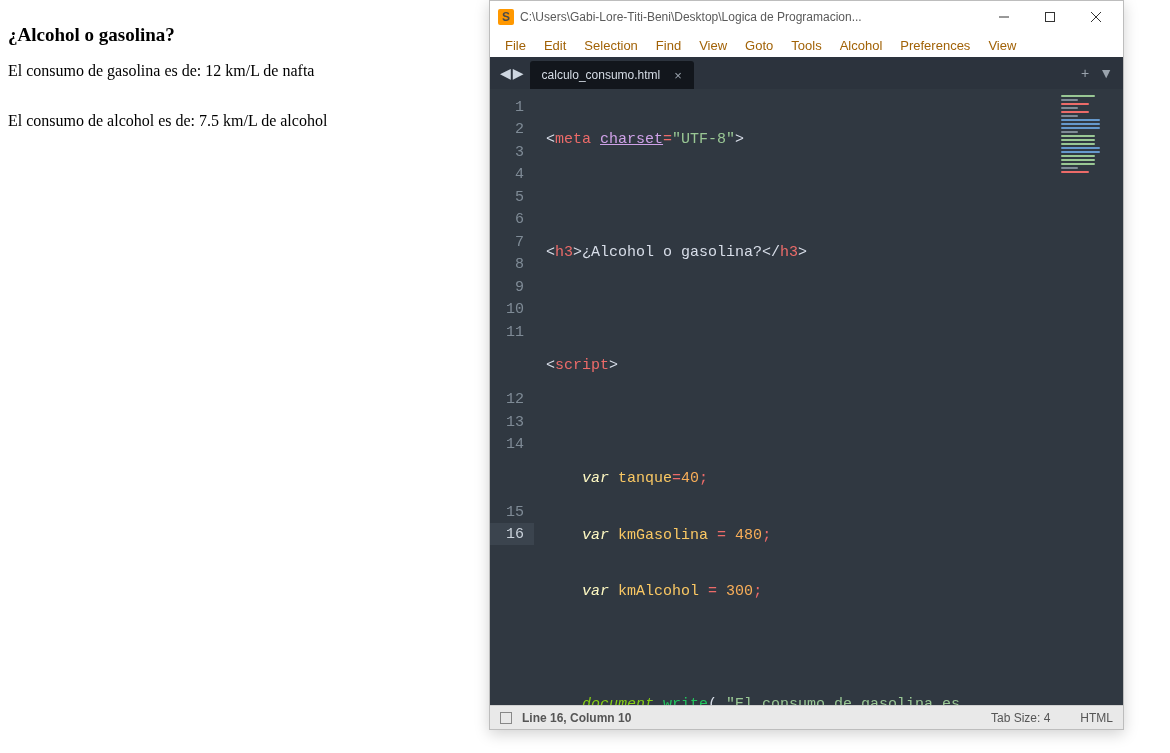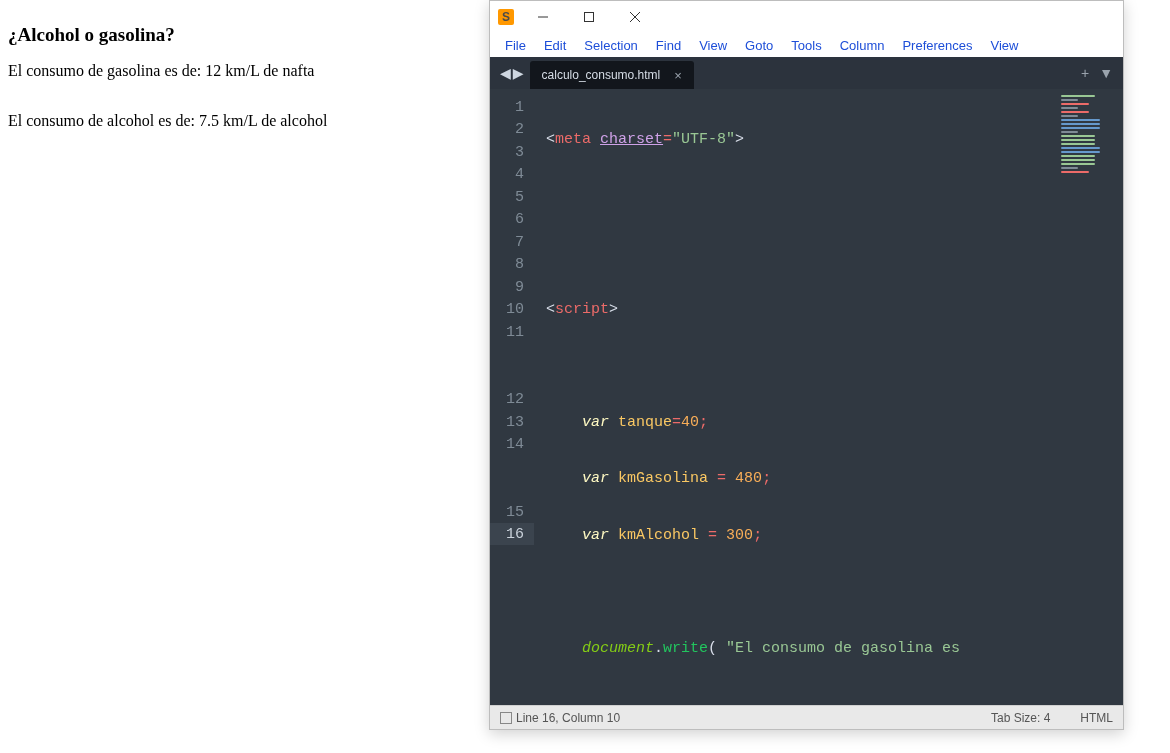--- a/index.html
+++ b/index.html
@@ -68,21 +68,21 @@
     width: 46px; height: 32px;
     display: flex; align-items: center; justify-content: center;
     color: #333; font-size: 12px;
   }
   .win-btn svg { stroke:#333; }
   .menubar {
     height: 24px;
     display: flex; align-items: center;
     padding: 0 6px;
     font-size: 13px;
-    color: #1d4ed8;
+    color: #a16207;
     background:#ffffff;
   }
   .menu-item { padding: 2px 9px; }
   .tabstrip {
     height: 32px;
     background: #2c333d;
     display: flex; align-items: center;
     padding-left: 4px;
   }
   .nav-arrows {
@@ -162,41 +162,42 @@
   .mm-d { background:#7f8b96; width:30%; }
 
   .statusbar {
     height: 24px;
     background: #e9e9e9;
     border-top: 1px solid #d0d0d0;
     display:flex; align-items:center;
     font-size: 12px; color:#555;
     padding: 0 10px;
   }
-  .status-left { display:flex; align-items:center; gap:4px; }
+  .status-left { display:flex; align-items:center; gap:10px;font-weight:bold; }
   .status-box { width:12px; height:12px; border:1px solid #888; }
   .status-right { margin-left:auto; display:flex; gap:30px; }
 </style>
 </head>
 <body>
 <div class="root">
 
 <div class="browser">
   <div class="browser-body">
     <h3>¿Alcohol o gasolina?</h3>
     <div class="line">El consumo de gasolina es de: 12 km/L de nafta</div>
     <div class="gap"></div>
     <div class="line">El consumo de alcohol es de: 7.5 km/L de alcohol</div>
   </div>
 </div>
 
 <div class="sublime">
 
   <div class="titlebar">
     <div class="title-icon">S</div>
+    <div class="title-text">C:\Users\Gabi-Lore-Titi-Beni\Desktop\Logica de Programacion...</div>
     <div class="win-controls">
       <div class="win-btn">
         <svg width="10" height="10">
               <line x1="0" y1="5" x2="10" y2="5" stroke-width="1"></line>
             </svg>
       </div>
       <div class="win-btn">
         <svg width="10" height="10">
               <rect x="0.5" y="0.5" width="9" height="9" fill="none" stroke-width="1"></rect>
             </svg>
@@ -211,21 +212,21 @@
   </div>
 
   <div class="menubar">
     <div class="menu-item">File</div>
     <div class="menu-item">Edit</div>
     <div class="menu-item">Selection</div>
     <div class="menu-item">Find</div>
     <div class="menu-item">View</div>
     <div class="menu-item">Goto</div>
     <div class="menu-item">Tools</div>
-    <div class="menu-item">Column</div>
+    <div class="menu-item">Alcohol</div>
     <div class="menu-item">Preferences</div>
     <div class="menu-item">View</div>
   </div>
 
   <div class="tabstrip">
     <div class="nav-arrows">
       <span class="nav-arrow">◀</span>
       <span class="nav-arrow">▶</span>
     </div>
     <div class="tab">
@@ -258,20 +259,21 @@
       <div class="ln">14</div>
       <div class="ln"></div>
       <div class="ln"></div>
       <div class="ln">15</div>
       <div class="ln active">16</div>
     </div>
 
     <div class="code">
       <div class="row"><span class="tok-pnc">&lt;</span><span class="tok-tag">meta</span><span> </span><span class="tok-attr">charset</span><span class="tok-op">=</span><span class="tok-str">"UTF-8"</span><span class="tok-pnc">&gt;</span></div>
       <div class="row"></div>
+      <div class="row"><span class="tok-pnc">&lt;</span><span class="tok-tag">h3</span><span class="tok-pnc">&gt;</span><span>¿Alcohol o gasolina?</span><span class="tok-pnc">&lt;/</span><span class="tok-tag">h3</span><span class="tok-pnc">&gt;</span></div>
       <div class="row"></div>
       <div class="row"><span class="tok-pnc">&lt;</span><span class="tok-tag">script</span><span class="tok-pnc">&gt;</span></div>
       <div class="row"></div>
       <div class="row"><span>    </span><span class="tok-kw">var</span><span> </span><span class="tok-var">tanque</span><span class="tok-op">=</span><span class="tok-num">40</span><span class="tok-op">;</span></div>
       <div class="row"><span>    </span><span class="tok-kw">var</span><span> </span><span class="tok-var">kmGasolina</span><span> </span><span class="tok-op">=</span><span> </span><span class="tok-num">480</span><span class="tok-op">;</span></div>
       <div class="row"><span>    </span><span class="tok-kw">var</span><span> </span><span class="tok-var">kmAlcohol</span><span> </span><span class="tok-op">=</span><span> </span><span class="tok-num">300</span><span class="tok-op">;</span></div>
       <div class="row"></div>
       <div class="row"><span>    </span><span class="tok-obj">document</span><span>.</span><span class="tok-fn">write</span><span>( </span><span class="tok-str">"El consumo de gasolina es </span></div>
       
       

